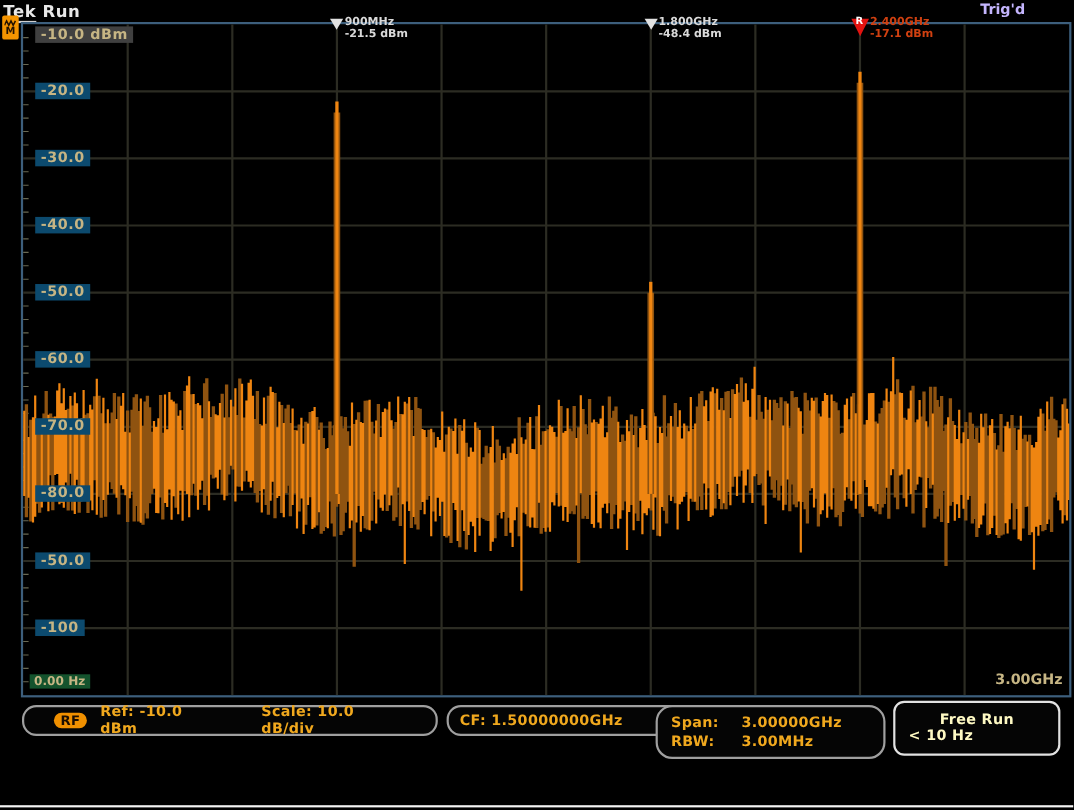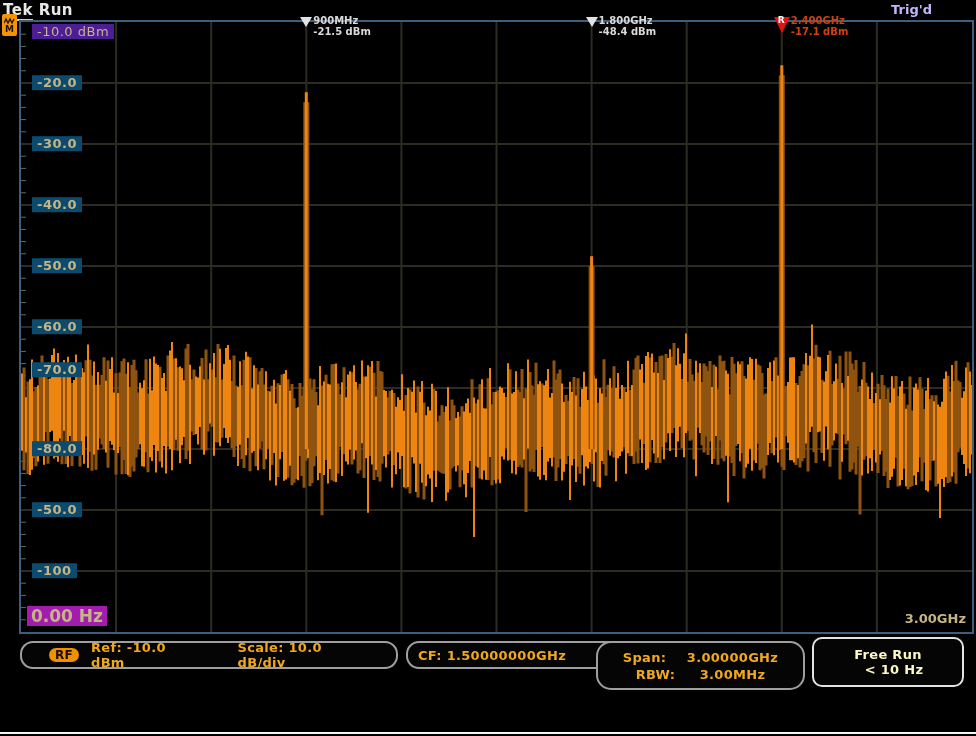--- a/index.html
+++ b/index.html
@@ -21,41 +21,41 @@
   
   #graticule{
     position:absolute;left:19px;top:20px;width:955px;height:614px;
     border:2px solid #3d5f7d;box-sizing:border-box;background:#000;
   }
   #plot-svg{position:absolute;left:0;top:0;}
   .y-label{
     position:absolute;left:11px;transform:translateY(-52%);
     font-size:13px;font-weight:bold;color:#c6b584;background:#0c4a6e;padding:0 5px;letter-spacing:0.5px;white-space:nowrap;z-index:3;
   }
-  #ref-label{position:absolute;left:11px;top:2px;font-size:13px;font-weight:normal;color:#c6b584;background:#4c1d95;padding:0 5px;letter-spacing:0.5px;z-index:3;}
-  #x-start-label{position:absolute;left:6px;bottom:6px;font-size:17px;font-weight:bold;color:#c6b584;background:#a21caf;padding:0 4px;z-index:3;}
+  #ref-label{position:absolute;left:11px;top:2px;font-size:13px;font-weight:bold;color:#c6b584;background:#404040;padding:0 5px;letter-spacing:0.5px;z-index:3;}
+  #x-start-label{position:absolute;left:6px;bottom:6px;font-size:11px;font-weight:bold;color:#c6b584;background:#14532d;padding:0 4px;z-index:3;}
   #x-end-label{position:absolute;right:2px;bottom:6px;font-size:13px;font-weight:bold;color:#c6b584;background:#000;padding:0 4px;z-index:3;}
   
   .marker{position:absolute;top:-5px;z-index:4;}
   .marker .tri{
     display:block;width:0;height:0;
     border-left:6px solid transparent;border-right:6px solid transparent;
     border-top:10px solid #e2e2e2;margin-left:-6px;
   }
   .marker.ref .tri{
     border-left:8px solid transparent;border-right:8px solid transparent;
     border-top:16px solid #e21310;margin-left:-8px;
   }
   .marker .rletter{position:absolute;left:-4px;top:-1px;font-size:9px;line-height:9px;font-weight:bold;color:#fff;}
   .marker .mlabels{position:absolute;left:7px;top:-2px;font-size:10px;line-height:11px;font-weight:bold;color:#d9d9d9;white-space:nowrap;}
   .marker.ref .mlabels{color:#d04010;left:9px;}
   
   .readout-box{
     position:absolute;box-sizing:border-box;border:2px solid #9f9f9f;border-radius:13px;
-    background:#050505;color:#f0a81e;font-size:13px;font-weight:bold;letter-spacing:0.3px;align-items:center;
+    background:#050505;color:#f0a81e;font-size:13px;font-weight:bold;letter-spacing:0.3px;
   }
   #box-ref{left:20px;top:641px;width:378px;height:28px;display:flex;align-items:center;padding:0 27px;}
   #rf-pill{background:#f09000;color:#1c0e00;border-radius:9px;padding:0px 6px;font-size:12px;margin-right:12px;}
   #scale-readout{margin-left:38px;}
   #box-cf{left:406px;top:641px;width:217px;height:28px;display:flex;align-items:center;padding:0 10px;}
   #box-span{left:596px;top:641px;width:209px;height:49px;border-radius:15px;display:flex;flex-direction:column;justify-content:center;padding:0 12px;gap:2px;}
   .span-row{display:flex;}
   .span-row .lab{width:64px;}
   #box-trigger{left:812px;top:637px;width:152px;height:50px;border:2px solid #e2e2e2;border-radius:10px;color:#fef9c3;display:flex;flex-direction:column;justify-content:center;padding:1px 0;}
   #trigger-mode{text-align:center;}
@@ -147,21 +147,21 @@
         <path d="M758.8 53.3V427.0M762.8 53.3V427.0" stroke="#8f5310" stroke-width="2" fill="none"></path>
         <path d="M760.8 43.3V427.0" stroke="#ef8511" stroke-width="3" fill="none"></path>
       </svg>
     <div id="ref-label">-10.0 dBm</div>
     <div id="ylabels">
         <div class="y-label" style="top: 61px;">-20.0</div>
         <div class="y-label" style="top: 122px;">-30.0</div>
         <div class="y-label" style="top: 183px;">-40.0</div>
         <div class="y-label" style="top: 244px; text-align: center;">-50.0</div>
         <div class="y-label" style="top: 305px;">-60.0</div>
-        <div class="y-label" style="top: 348px;">-70.0</div>
+        <div class="y-label" style="top: 366px;">-70.0</div>
         <div class="y-label" style="top: 427px;">-80.0</div>
         <div class="y-label" style="top: 488px;">-50.0</div>
         <div class="y-label" style="top: 549px;">-100</div>
       </div>
     <div id="markers-layer">
         <div class="marker" style="left: 285.3px;">
           <span class="tri"></span>
           <span class="mlabels">900MHz<br>-21.5 dBm</span>
         </div>
         <div class="marker" style="left: 570.6px;">

